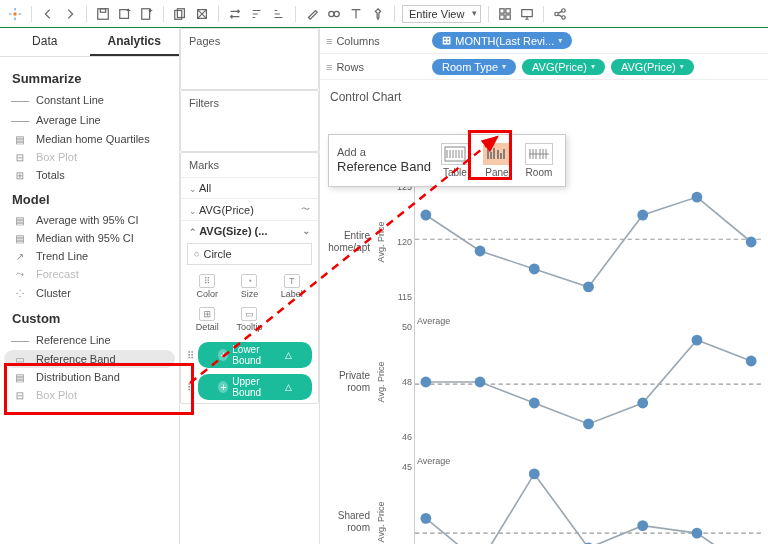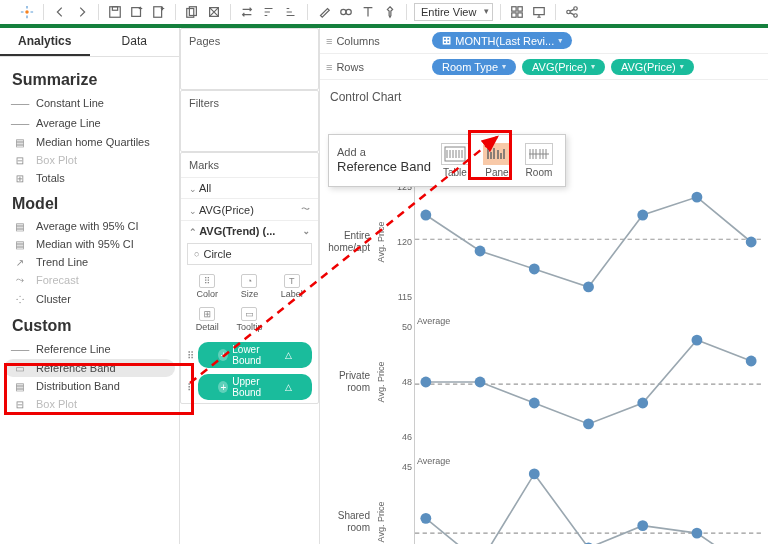--- a/index.html
+++ b/index.html
@@ -1,31 +1,31 @@
 <!DOCTYPE html>
 <html><head>
 <meta charset="utf-8">
 <style>
 * { box-sizing: border-box; margin: 0; padding: 0; font-family: -apple-system, "Segoe UI", Arial, sans-serif; }
 body { width: 768px; height: 544px; overflow: hidden; background: #fff; font-size: 11px; color: #333; position: relative; }
 
-.toolbar { height: 28px; border-bottom: 4px solid #15803d; display: flex; align-items: center; padding: 0 18px; gap: 4px; }
+.toolbar { height: 28px; border-bottom: 1px solid #15803d; display: flex; align-items: center; padding: 0 6px; gap: 4px; }
 .tb-ico { width: 18px; height: 18px; display: flex; align-items: center; justify-content: center; color: #555; cursor: pointer; }
 .tb-ico svg { width: 14px; height: 14px; stroke: #666; fill: none; stroke-width: 1.4; }
 .tb-sep { width: 1px; height: 16px; background: #ddd; margin: 0 3px; }
 .tb-select { border: 1px solid #ccc; padding: 2px 16px 2px 6px; font-size: 11px; background: #fff; position: relative; }
 .tb-select::after { content: "▾"; position: absolute; right: 4px; color: #666; font-size: 9px; }
 
 .main { display: flex; height: calc(100% - 28px); }
 .sidebar { width: 180px; border-right: 1px solid #e0e0e0; display: flex; flex-direction: column; }
 .tabs { display: flex; border-bottom: 1px solid #e0e0e0; }
 .tab { flex: 1; padding: 6px 0; text-align: center; font-size: 12px; cursor: pointer; }
 .tab.active { font-weight: 600; border-bottom: 2px solid #333; }
 .sidebar-body { flex: 1; overflow: auto; padding: 6px 0; }
-.sec-hdr { font-weight: 600; padding: 8px 12px 4px; font-size: 16px; }
+.sec-hdr { font-weight: 600; padding: 8px 12px 4px; font-size: 13px; }
 .a-item { display: flex; align-items: center; padding: 3px 12px; gap: 8px; cursor: grab; font-size: 11px; color: #444; }
 .a-item .ic { width: 16px; color: #888; font-size: 10px; display: flex; justify-content: center; }
 .a-item.disabled { color: #bbb; }
 .a-item.selected { background: #e8e8e8; border-radius: 10px; margin: 0 4px; padding: 3px 8px; }
 .redbox-l { position: absolute; left: 4px; top: 363px; width: 190px; height: 52px; border: 3px solid #e00; pointer-events: none; }
 
 .midcol { width: 140px; border-right: 1px solid #e0e0e0; display: flex; flex-direction: column; }
 .card { border: 1px solid #e0e0e0; border-radius: 2px; }
 .card-hdr { padding: 6px 8px; font-size: 11px; color: #555; }
 .card-blank { height: 36px; }
@@ -194,22 +194,22 @@
         <circle cx="12" cy="12" r="2"></circle>
         <path d="M6 7l4-2M6 9l4 2"></path>
       </svg>
     </span>
 </div>
 
 <div class="main">
 
   <div class="sidebar">
     <div class="tabs">
+      <div class="tab">Data</div>
       <div class="tab active">Analytics</div>
-      <div class="tab">Data</div>
     </div>
     <div class="sidebar-body">
       <div class="sec-hdr">Summarize</div>
       <div class="a-item">
           <span class="ic">⸺</span>
           <span>Constant Line</span>
         </div>
       <div class="a-item">
           <span class="ic">⸺</span>
           <span>Average Line</span>
@@ -281,21 +281,21 @@
     <div class="card">
       <div class="card-hdr">Marks</div>
       <div class="shelf-row">
           <span><span class="chev">⌄</span> <span>All</span></span>
         </div>
       <div class="shelf-row">
           <span><span class="chev">⌄</span> <span>AVG(Price)</span></span>
           <span class="chev">〜</span>
         </div>
       <div class="shelf-row" style="font-weight:600;">
-          <span><span class="chev">⌃</span> <span>AVG(Trend) (...</span></span>
+          <span><span class="chev">⌃</span> <span>AVG(Size) (...</span></span>
           <span class="chev">⌄</span>
         </div>
       <div class="marks-sub">
           <span>Circle</span>
         </div>
       <div class="mark-grid">
         <div class="mark-cell">
             <span class="mi">⠿</span>
             <span>Color</span>
           </div>

